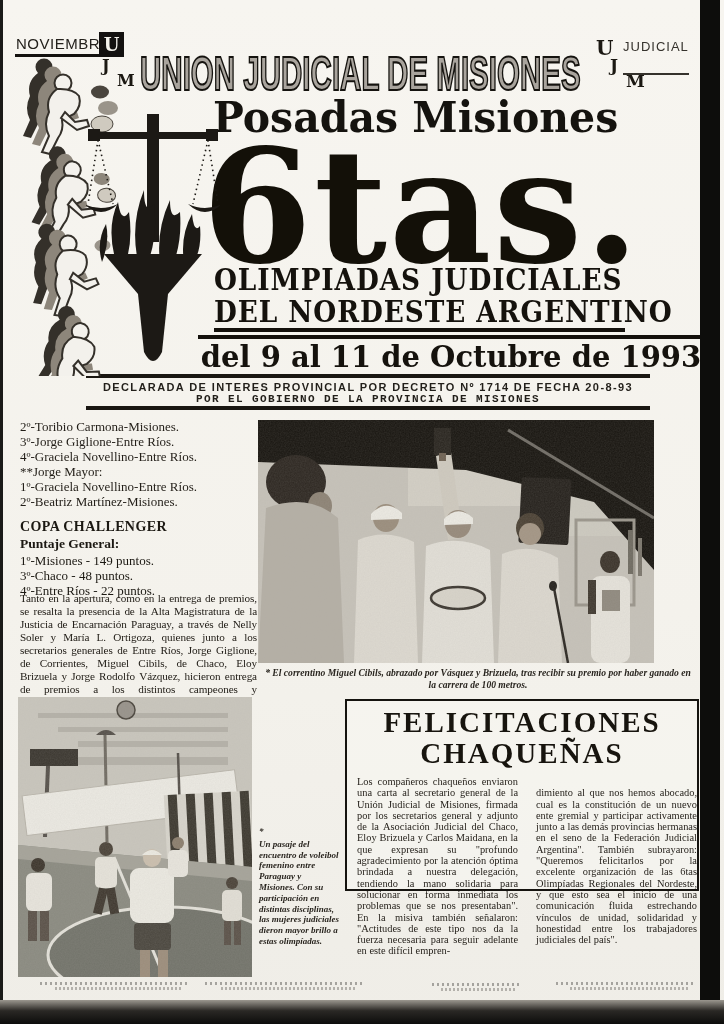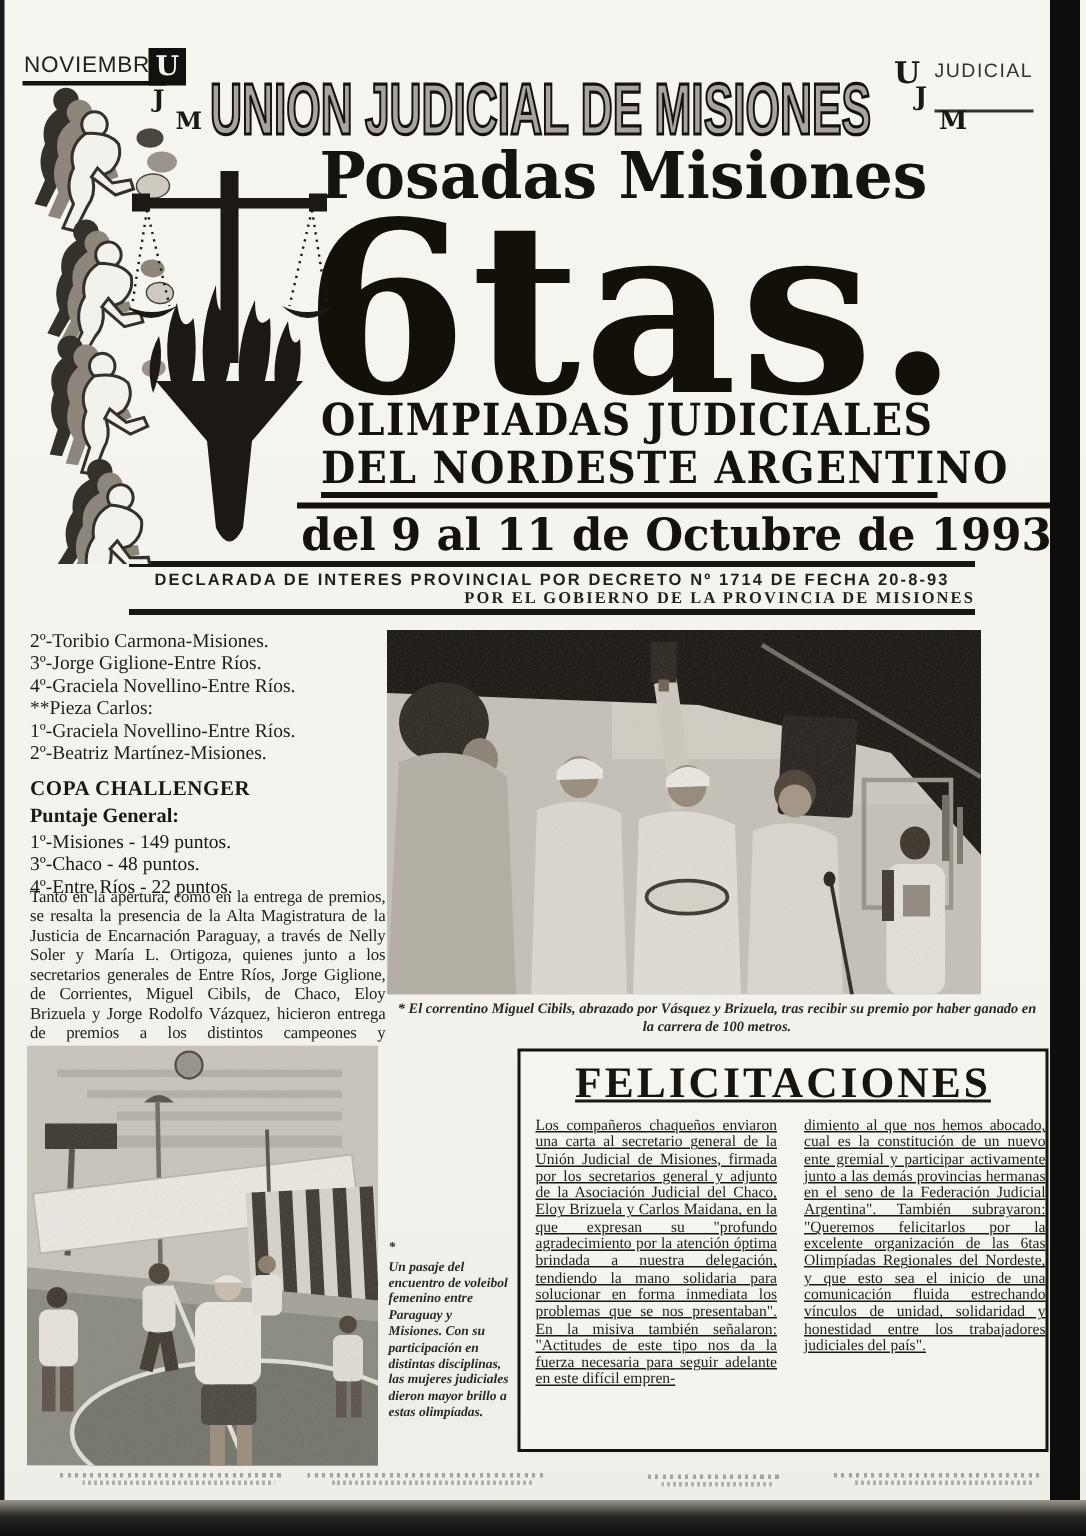--- a/index.html
+++ b/index.html
@@ -41,21 +41,21 @@
   .event2 { left:214px; top:295px; width:410px; }
   .event-line { font-family:"DejaVu Serif",serif; font-weight:bold; font-size:28px; white-space:nowrap;
                 color:#15120d; transform:scale(.94,1.05); transform-origin:left top; letter-spacing:1px; }
   .event-rule1 { left:214px; top:328px; width:411px; height:4px; background:#14110c; }
   .event-rule2 { left:198px; top:335px; width:506px; height:4px; background:#14110c; }
   .date-line { left:198px; top:339px; width:506px; text-align:center; font-family:"DejaVu Serif",serif;
                font-weight:bold; font-size:29px; color:#15120d; transform:scaleY(1.02); transform-origin:left top; }
   .decree-rule-top { left:86px; top:374px; width:564px; height:3.5px; background:#191611; }
   .decree1 { left:86px; top:381px; width:564px; text-align:center; font-family:"Liberation Sans",sans-serif;
              font-weight:bold; font-size:11px; letter-spacing:1.4px; color:#221f1a; }
-  .decree2 { left:86px; top:393px; width:564px; text-align:right; font-family:Liberation Serif, serif;
+  .decree2 { left:86px; top:393px; width:564px; text-align:center; font-family:Liberation Mono, monospace;
              font-weight:bold; font-size:11px; letter-spacing:1.4px; color:#221f1a; }
   .decree-rule-bot { left:86px; top:406px; width:564px; height:3.5px; background:#191611; }
 
   
   .results { left:20px; top:419px; width:238px; font-size:13px; line-height:15px; color:#211d17; }
   .copa-head { left:20px; top:519px; font-weight:bold; font-size:14px; letter-spacing:.4px; }
   .copa-sub { left:20px; top:536px; font-weight:bold; font-size:13.5px; }
   .standings { left:20px; top:553px; width:238px; font-size:13px; line-height:15px; }
   .copa-body { left:20px; top:592px; width:237px; font-size:11.2px; line-height:13px;
                text-align:justify; color:#24201a; letter-spacing:-.1px; }
@@ -65,26 +65,26 @@
   .award-caption1 { left:255px; top:667px; width:446px; text-align:center; font-weight:bold; font-style:italic;
                     font-size:9.6px; color:#2a2620; white-space:nowrap; }
   .award-caption2 { left:255px; top:679px; width:446px; text-align:center; font-weight:bold; font-style:italic;
                     font-size:9.6px; color:#2a2620; }
   .vb-photo { left:18px; top:697px; width:234px; height:280px; }
   .vb-caption { left:259px; top:826px; width:80px; font-weight:bold; font-style:italic;
                 font-size:9px; line-height:10.8px; color:#2a2620; }
   .vb-star { display:block; margin-bottom:2px; }
 
   
-  .article-box { left:345px; top:699px; width:354px; height:269px; border:2px solid #15130f;
-                 background:rgba(250,249,245,.4);text-decoration:underline; }
+  .article-box { left:345px; top:699px; width:354px; height:192px; border:2px solid #15130f;
+                 background:rgba(250,249,245,.4); }
   .article-title { width:100%; text-align:center; font-family:"Liberation Serif",serif; font-weight:bold;
                    color:#17140e; font-size:29px; letter-spacing:2px; line-height:31px; }
   .article-title.t1 { margin-top:6px; }
-  .article-cols { display:flex; gap:18px; padding:7px 0 0 10px; }
+  .article-cols { display:flex; gap:18px; padding:7px 0 0 10px;align-items:center; }
   .article-col { width:162px; font-size:10.4px; line-height:11.3px; text-align:justify; color:#221e18; }
 
   
   .runners { left:8px; top:58px; width:112px; height:318px; }
   .emblem { left:86px; top:112px; width:134px; height:266px; }
 
   
   .bleed { height:3px; opacity:.45;
            background:repeating-linear-gradient(90deg,#4c4a46 0 2px,transparent 2px 5px); }
   .bleed::after { content:""; position:absolute; top:5px; left:10%; right:5%; height:2.5px;
@@ -186,21 +186,21 @@
       <path d="M16 150 Q10 130 20 112 Q24 130 16 150 Z"></path>
       <path d="M18 142 L116 142 L82 182 L52 182 Z"></path>
       <path d="M52 182 L82 182 L76 240 Q67 258 58 240 Z"></path>
     </g>
   </svg>
 
   <div class="abs results">
     <div>2º-Toribio Carmona-Misiones.</div>
     <div>3º-Jorge Giglione-Entre Ríos.</div>
     <div>4º-Graciela Novellino-Entre Ríos.</div>
-    <div>**Pieza Carlos:</div>
+    <div>**Jorge Mayor:</div>
     <div>1º-Graciela Novellino-Entre Ríos.</div>
     <div>2º-Beatriz Martínez-Misiones.</div>
   </div>
   <div class="abs copa-head">COPA CHALLENGER</div>
   <div class="abs copa-sub">Puntaje General:</div>
   <div class="abs standings">
     <div>1º-Misiones - 149 puntos.</div>
     <div>3º-Chaco - 48 puntos.</div>
     <div>4º-Entre Ríos - 22 puntos.</div>
   </div>
@@ -295,20 +295,21 @@
     <rect width="234" height="280" filter="url(#grain)" opacity=".35"></rect>
   </svg>
 
   <div class="abs vb-caption">
     <span class="vb-star">*</span>
     <span>Un pasaje del encuentro de voleibol femenino entre Paraguay y Misiones. Con su participación en distintas disciplinas, las mujeres judiciales dieron mayor brillo a estas olimpíadas.</span>
   </div>
 
   <div class="abs article-box">
     <div class="article-title t1">FELICITACIONES</div>
+    <div class="article-title">CHAQUEÑAS</div>
     <div class="article-cols">
       <div class="article-col">Los compañeros chaqueños enviaron una carta al secretario general de la Unión Judicial de Misiones, firmada por los secretarios general y adjunto de la Asociación Judicial del Chaco, Eloy Brizuela y Carlos Maidana, en la que expresan su "profundo agradecimiento por la atención óptima brindada a nuestra delegación, tendiendo la mano solidaria para solucionar en forma inmediata los problemas que se nos presentaban". En la misiva también señalaron: "Actitudes de este tipo nos da la fuerza necesaria para seguir adelante en este difícil empren-</div>
       <div class="article-col">dimiento al que nos hemos abocado, cual es la constitución de un nuevo ente gremial y participar activamente junto a las demás provincias hermanas en el seno de la Federación Judicial Argentina". También subrayaron: "Queremos felicitarlos por la excelente organización de las 6tas Olimpíadas Regionales del Nordeste, y que esto sea el inicio de una comunicación fluida estrechando vínculos de unidad, solidaridad y honestidad entre los trabajadores judiciales del país".</div>
     </div>
   </div>
 
   <div class="abs bleed b1"></div>
   <div class="abs bleed b2"></div>
   <div class="abs bleed b3"></div>
   <div class="abs bleed b4"></div>

